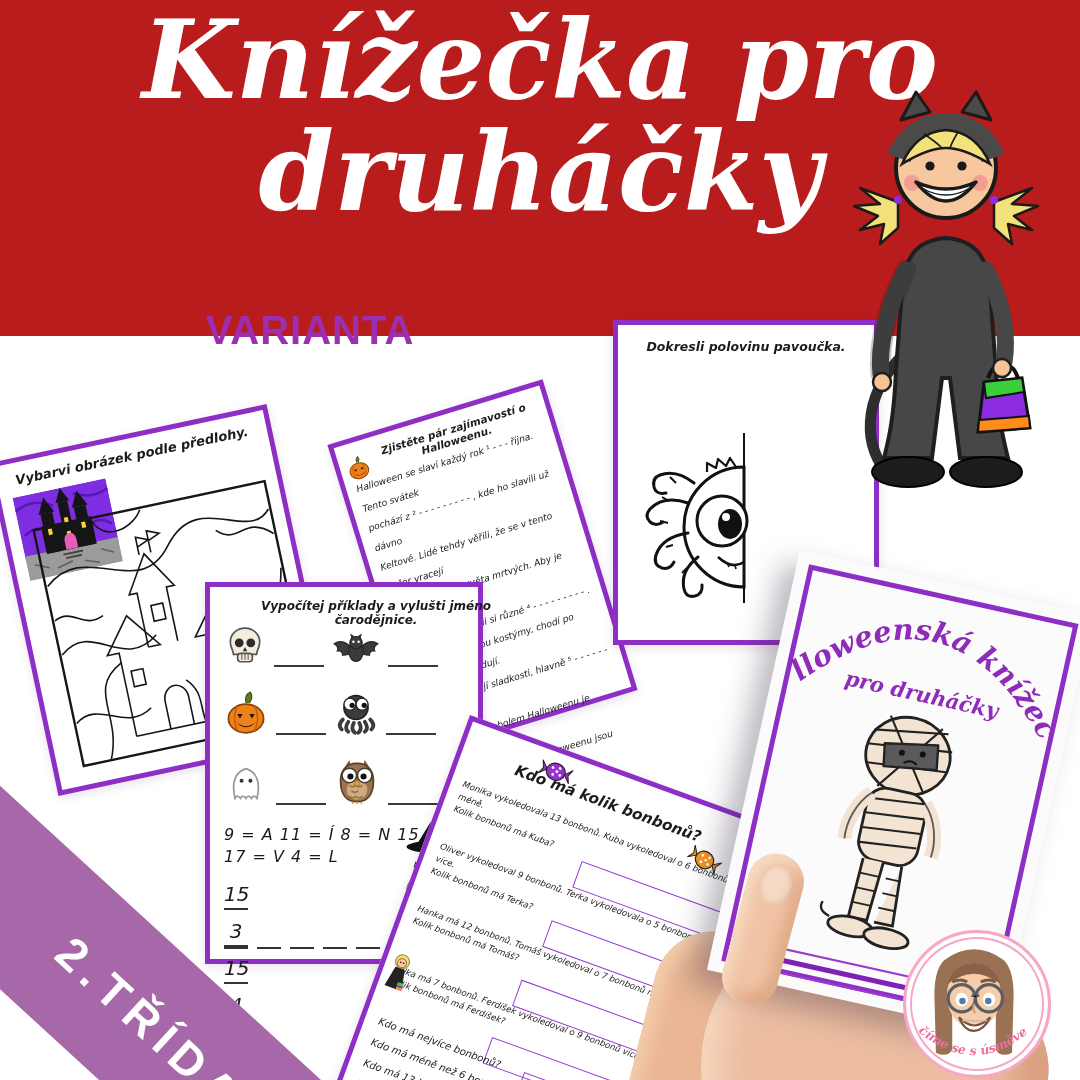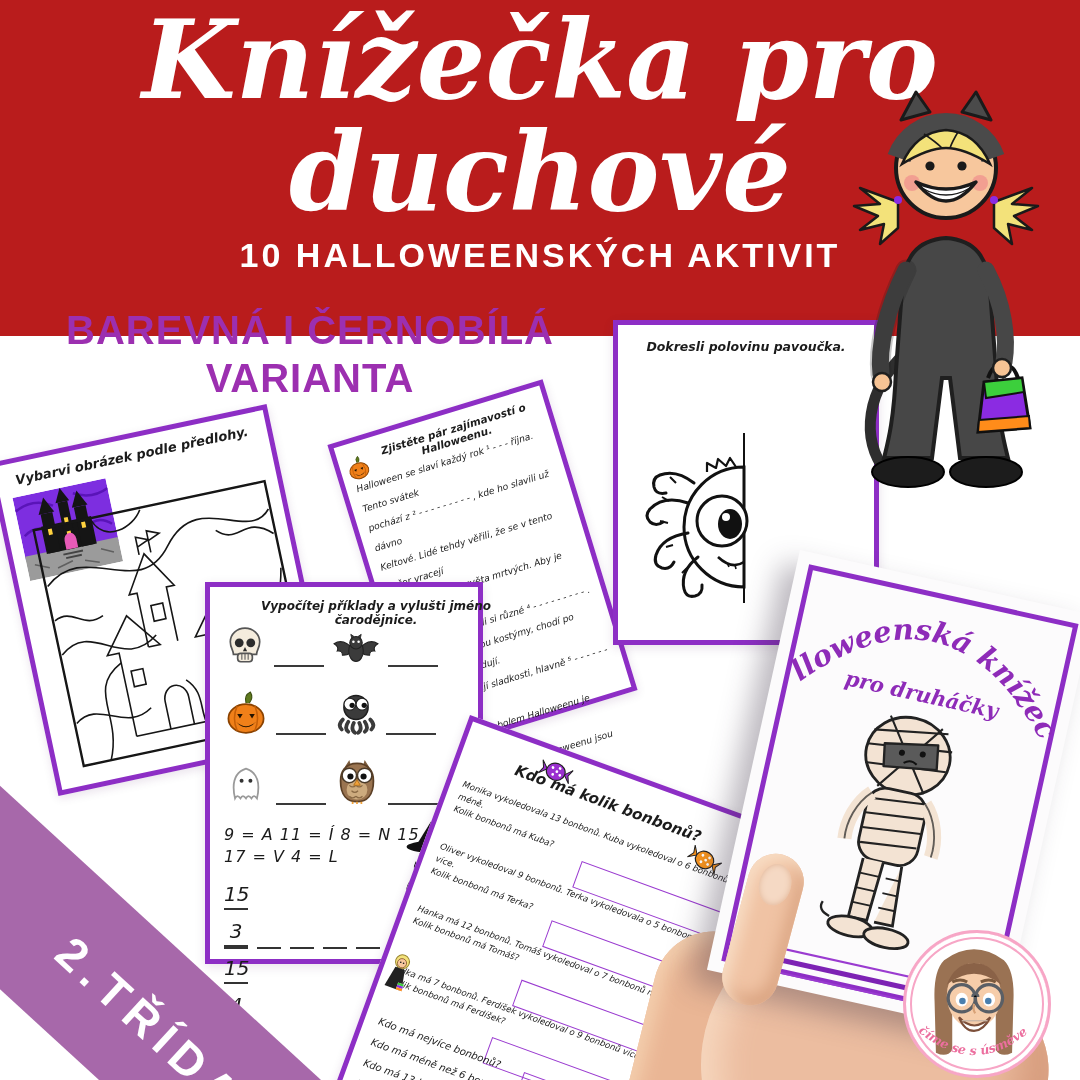--- a/index.html
+++ b/index.html
@@ -181,26 +181,24 @@
       <rect x="15" y="31.2" width="6" height="2.4" fill="#8b2be2"></rect>
       <rect x="15" y="33.6" width="6" height="2.4" fill="#ff8c1a"></rect>
     </symbol>
   </defs>
 </svg>
 
 <div class="poster">
 
   <div class="header">
     <div class="title title1">Knížečka pro</div>
-    <div class="title title2">duchové</div>
-    <div class="subtitle">10 HALLOWEENSKÝCH AKTIVIT</div>
+    <div class="title title2">druháčky</div>
   </div>
 
   <div class="variant">
-    <div>BAREVNÁ I ČERNOBÍLÁ</div>
     <div>VARIANTA</div>
   </div>
 
   <div class="sheet sheet-facts">
     <svg class="facts-pumpkin" width="24" height="24" viewBox="0 0 40 40">
         <use href="#sym-pumpkin"></use>
       </svg>
     <div class="facts-title hw sheet-title">Zjistěte pár zajímavostí o Halloweenu.</div>
     <div class="facts-lines hw">
       <div>Halloween se slaví každý rok ¹ - - -  října. Tento svátek</div>

